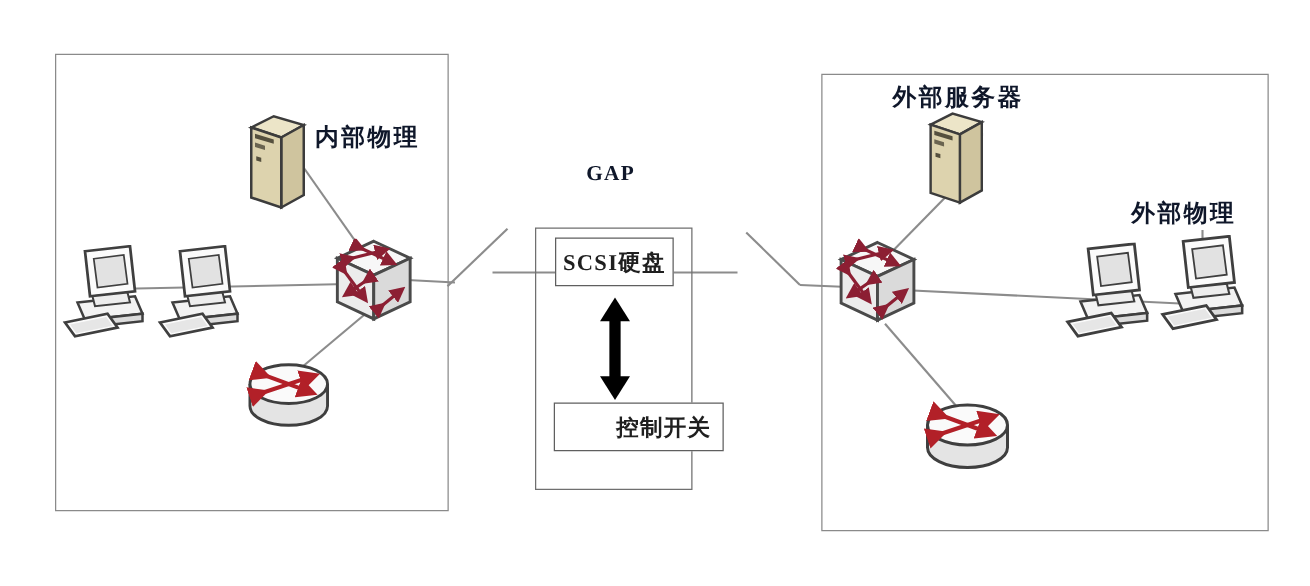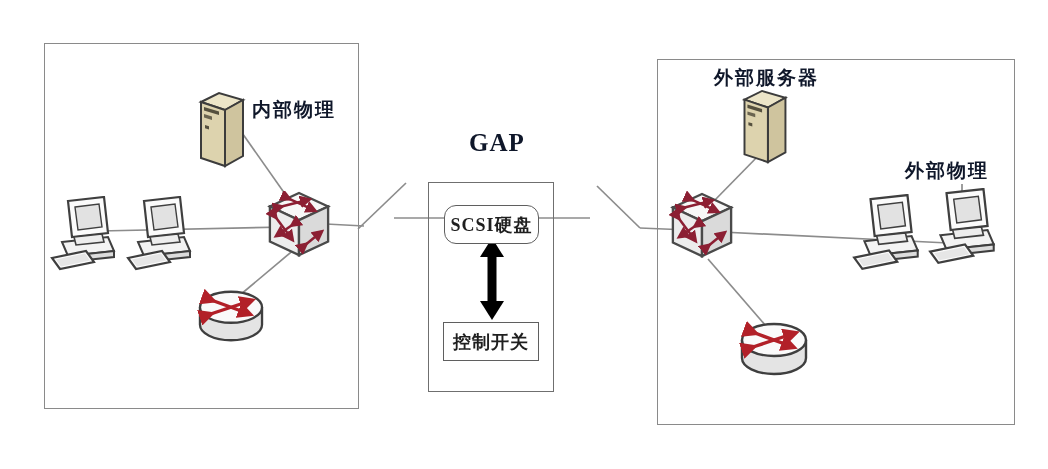--- a/index.html
+++ b/index.html
@@ -10,25 +10,25 @@
   .wires{position:absolute;left:0;top:0;width:1048px;height:469px;z-index:1;}
   .zone{position:absolute;border:1.6px solid #8a8a8a;background:transparent;z-index:2;}
   .zone.left{left:44px;top:43px;width:313px;height:364px;}
   .zone.right{left:657px;top:59px;width:356px;height:364px;}
   .gap-outer{position:absolute;left:428px;top:182px;width:124px;height:208px;border:1.6px solid #6f6f6f;background:transparent;z-index:2;}
   .inner-box{
     position:absolute;z-index:4;background:#ffffff;border:1.8px solid #5f5f5f;
     display:flex;align-items:center;justify-content:center;
     font-size:18px;font-weight:700;letter-spacing:1px;color:#1f1f1f;
   }
-  .inner-box.scsi{left:444px;top:205px;width:93px;height:37px;border-radius:12px;}
-  .inner-box.ctrl{left:443px;top:322px;width:94px;height:37px;}
+  .inner-box.scsi{left:444px;top:190px;width:93px;height:37px;}
+  .inner-box.ctrl{left:443px;top:322px;width:94px;height:37px;padding-left:40px;}
   .label{position:absolute;z-index:5;font-weight:700;white-space:nowrap;color:#0f172a;}
   .label.zone-label{font-size:19px;letter-spacing:2px;}
-  .label.gap-title{left:469px;top:129px;font-size:25px;letter-spacing:1px;}
+  .label.gap-title{left:469px;top:129px;font-size:17px;letter-spacing:1px;}
   .lbl-internal{left:71px;top:94px;}
   .lbl-intserver{left:252px;top:97px;}
   .lbl-extserver{left:714px;top:65px;}
   .lbl-extphys{left:905px;top:158px;text-align:right;}
   .icon{position:absolute;z-index:3;}
   .icon svg{display:block;width:100%;height:100%;}
   .defs-holder{position:absolute;width:0;height:0;overflow:hidden;}
 </style>
 </head>
 <body>

